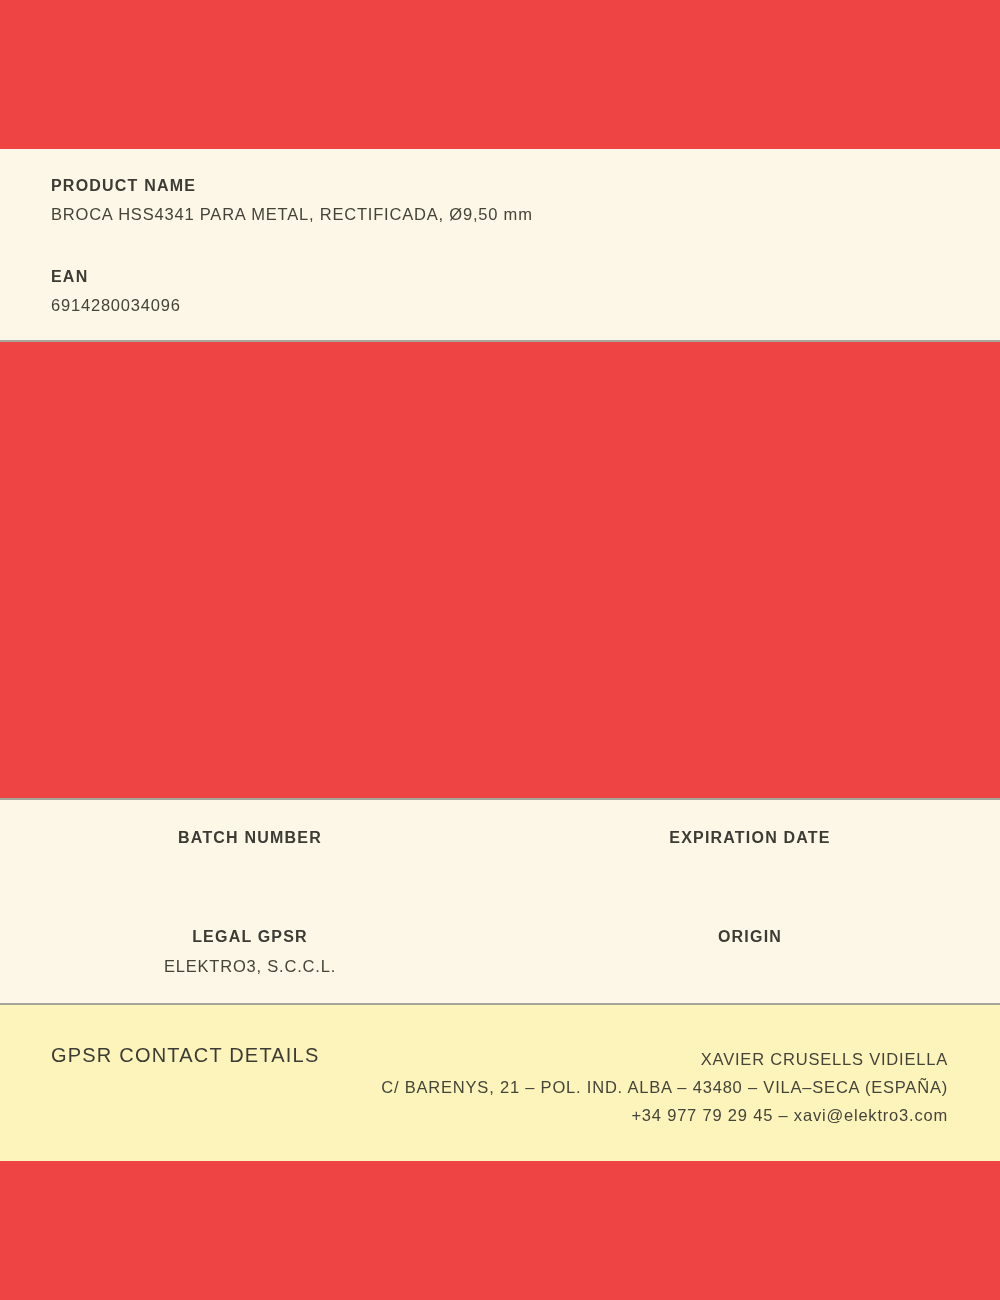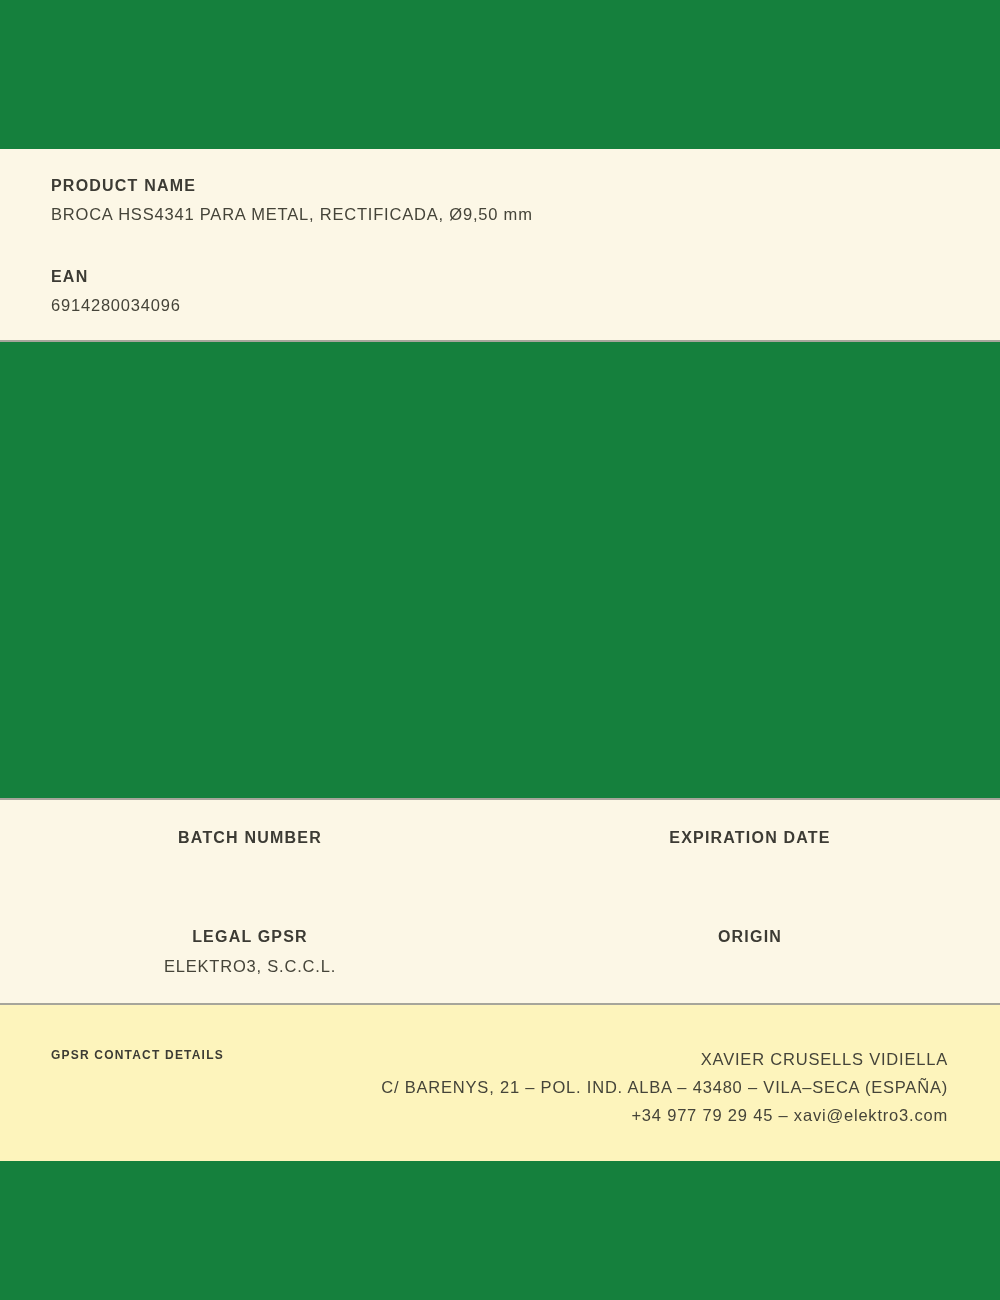--- a/index.html
+++ b/index.html
@@ -6,21 +6,21 @@
   html, body {
     width: 1000px;
     background: #ffffff;
     font-family: "Liberation Sans", sans-serif;
     color: #3d3c35;
   }
   .page {
     position: relative;
     width: 1000px;
     height: 1300px;
-    background: #15803d;
+    background: #ef4444;
     overflow: hidden;
   }
   .spacer-top { height: 149px; }
   
   .band-product {
     background: #fcf7e6;
     border-bottom: 2px solid #a6a59b;
     padding: 27px 51px 24px 51px;
   }
   .field-label {
@@ -61,22 +61,22 @@
   .empty-value { min-height: 1px; }
   
   .band-contact {
     background: #fdf4bc;
     padding: 40px 52px 32px 51px;
     display: flex;
     justify-content: space-between;
     align-items: flex-start;
   }
   .contact-title {
-    font-size: 12px;
-    font-weight: bold;
+    font-size: 20px;
+    font-weight: normal;
     letter-spacing: 1.2px;
     color: #3c3b34;
     line-height: 21px;
     white-space: nowrap;
   }
   .contact-lines {
     text-align: right;
     flex: 1;
     margin-left: 40px;
   }

